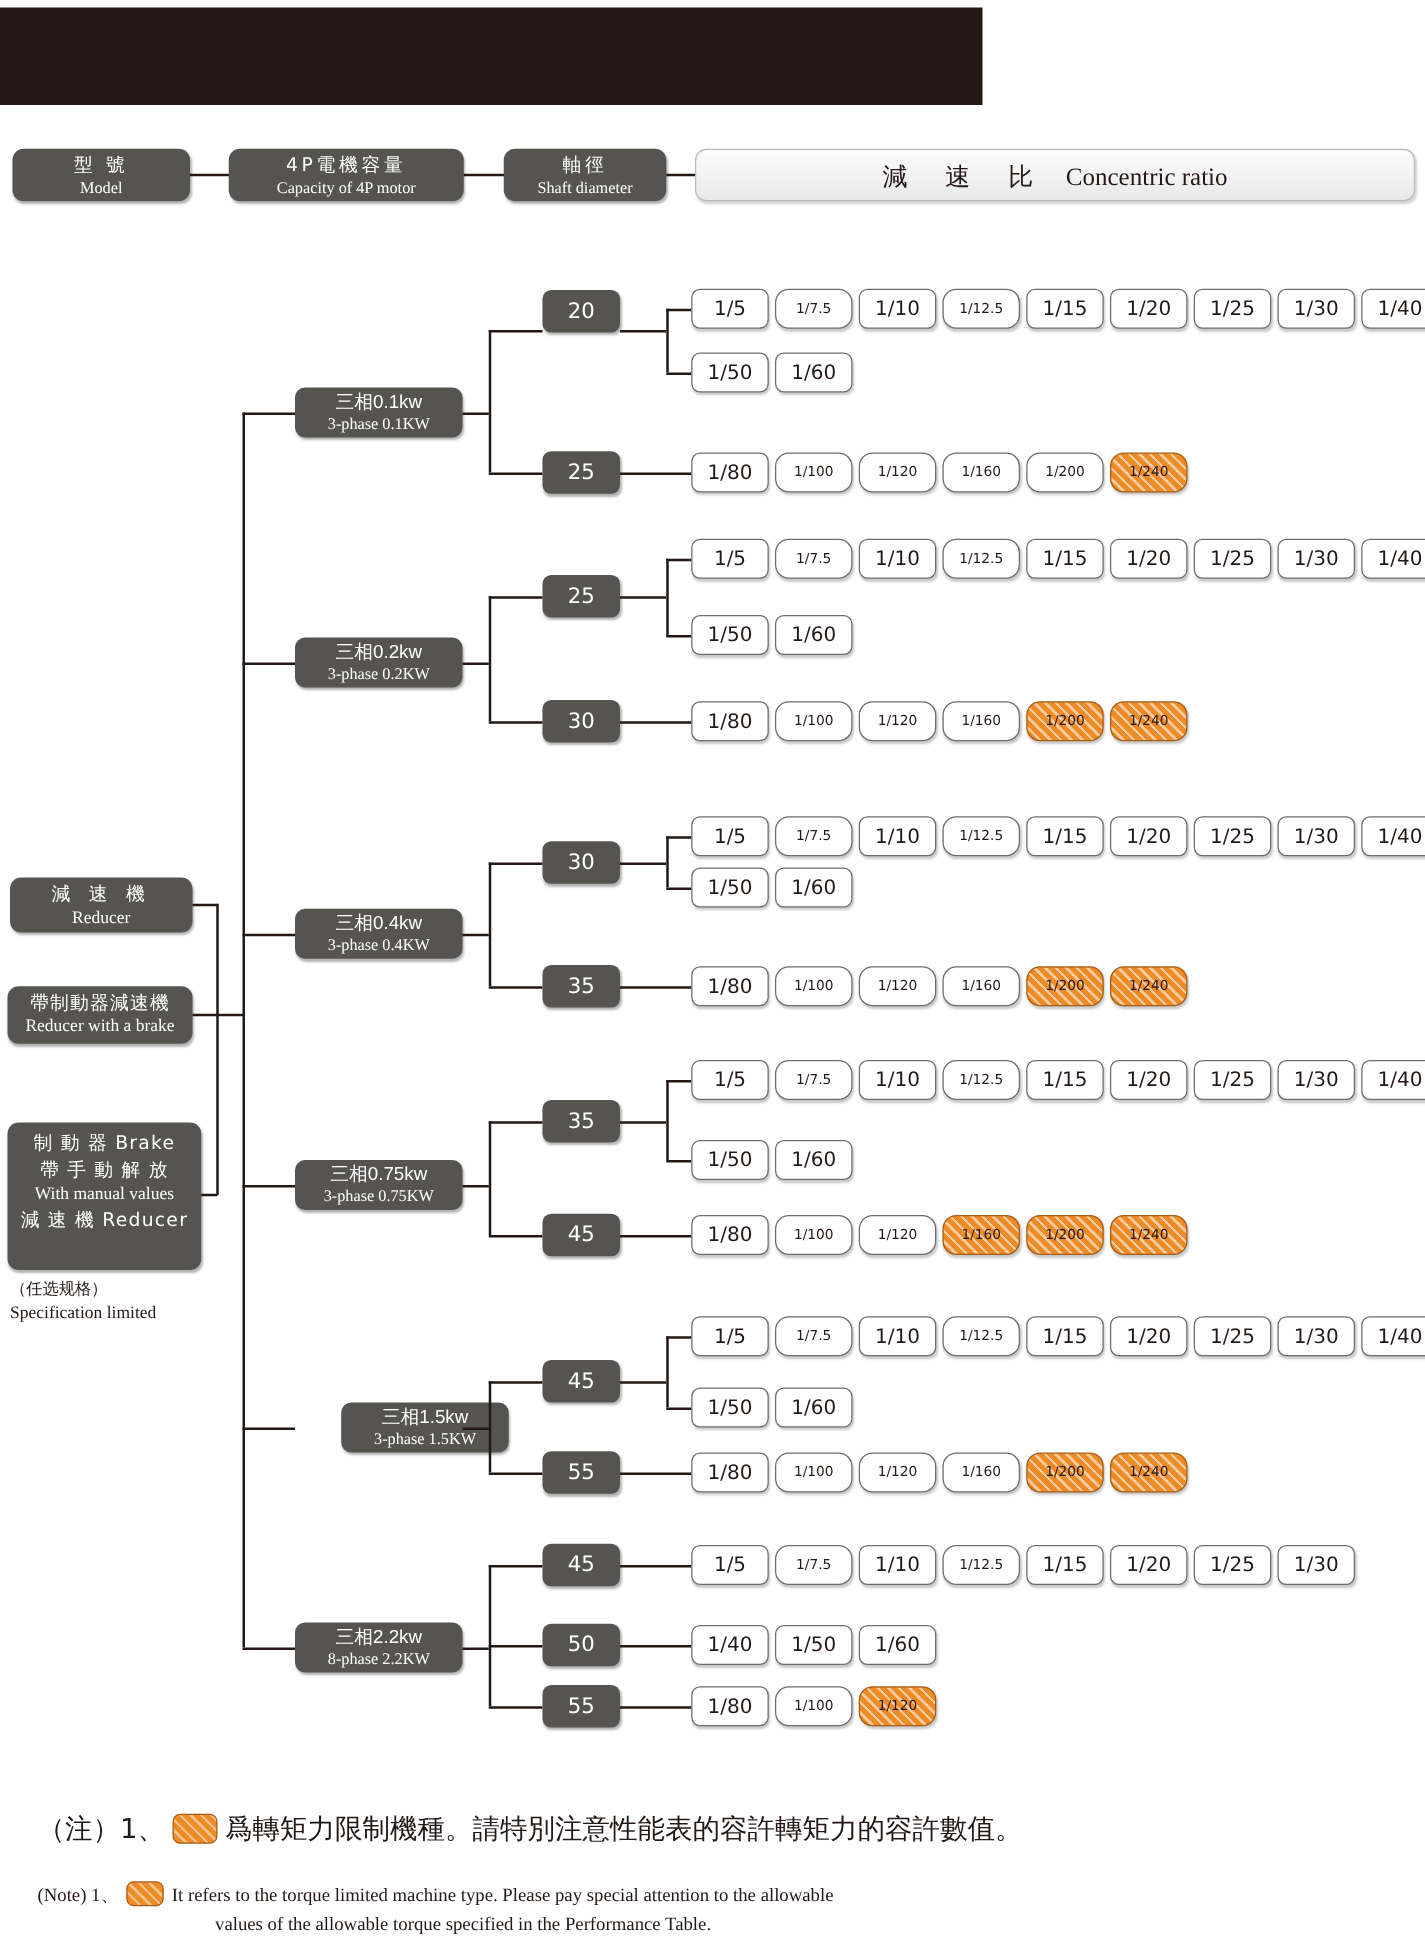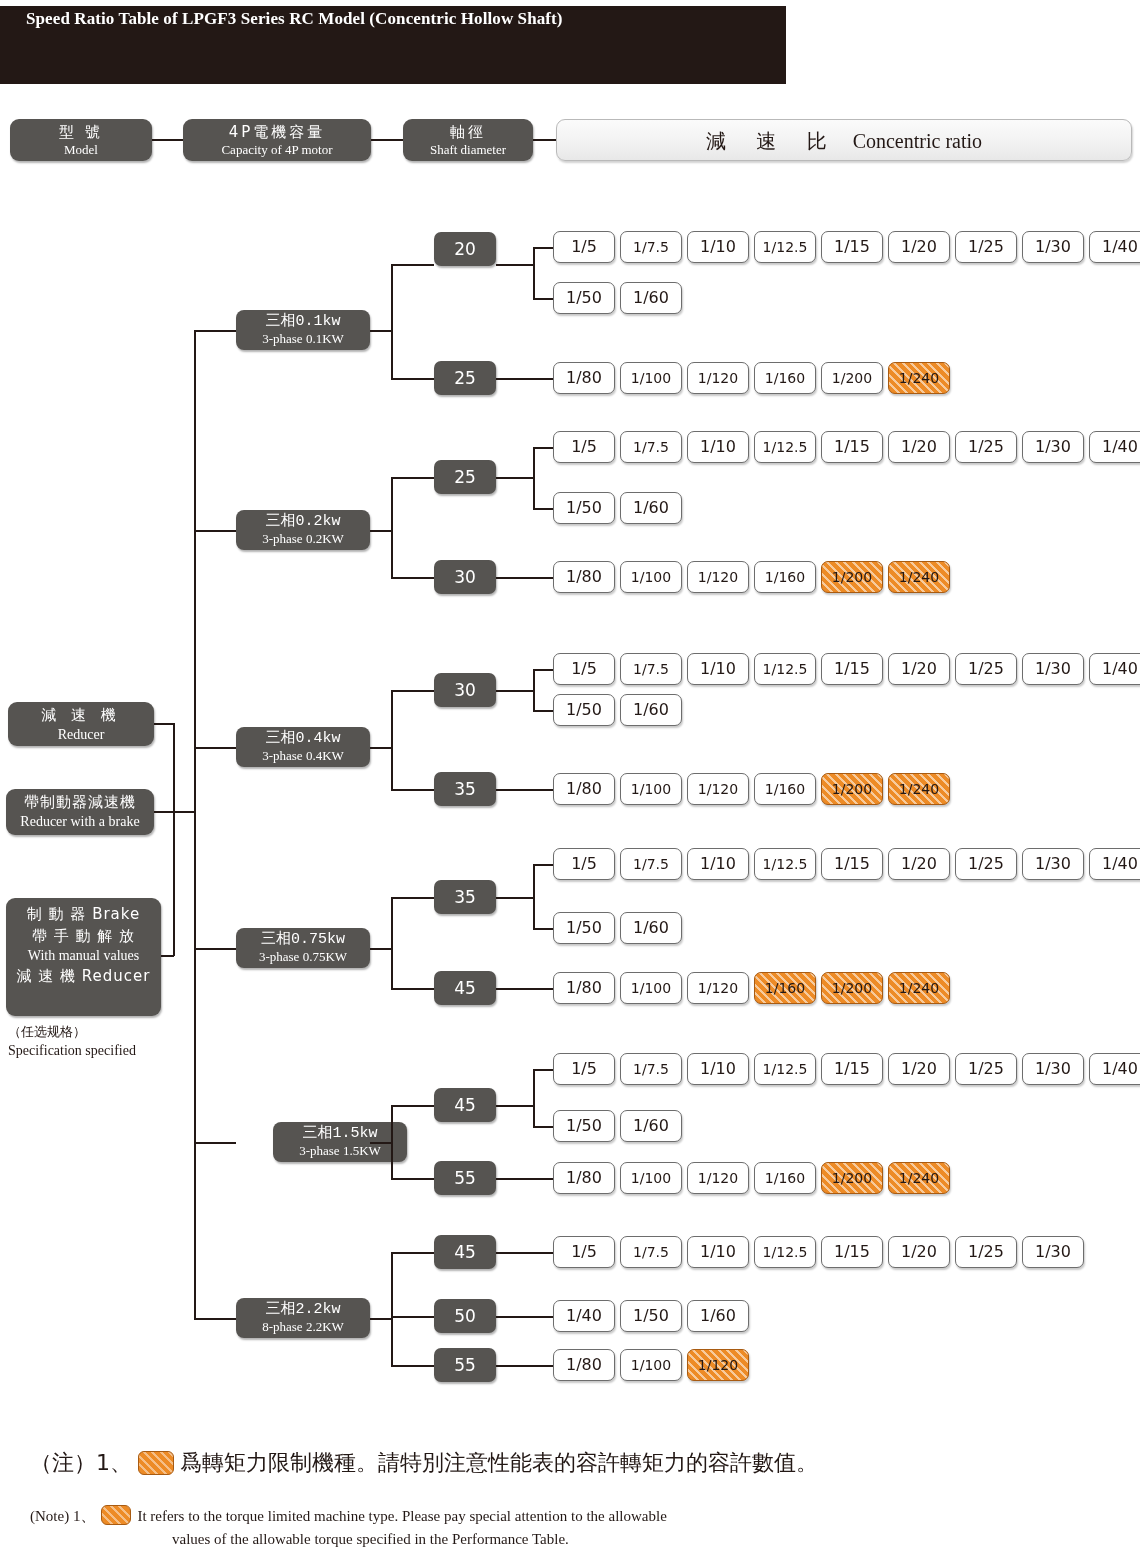--- a/index.html
+++ b/index.html
@@ -71,21 +71,21 @@
   .ln{ position:absolute; background:#231815; }
   .lnv{ width:1.6px; }
   .lnh{ height:1.6px; }
 
   
   .cap-node{
     position:absolute; left:236px; width:134px; height:40px;
     border-radius:8px; background:#565451; color:#fff; text-align:center;
     box-shadow:1px 2px 2px rgba(0,0,0,.30); padding-top:2px;
   }
-  .cap-node .cn{ font-family:Liberation Mono, monospace; font-size:15px; line-height:19px; }
+  .cap-node .cn{ font-family:Liberation Sans, sans-serif; font-size:15px; line-height:19px; }
   .cap-node .en{ font-family:"Liberation Serif",serif; font-size:13px; line-height:16px; }
 
   
   .shaft-node{
     position:absolute; width:62px; height:34px;
     border-radius:7px; background:#565451; color:#fff;
     text-align:center; line-height:34px;
     font-family:"DejaVu Sans",sans-serif; font-size:17px;
     box-shadow:1px 2px 2px rgba(0,0,0,.30);
   }
@@ -93,21 +93,21 @@
   
   .ratio{
     position:absolute; width:62px; height:32px;
     border:1.4px solid #6d6d6d; border-radius:7px;
     background:#ffffff; color:#231815;
     text-align:center; line-height:30px;
     font-family:"DejaVu Sans",sans-serif; font-size:16px;
     box-shadow:1px 2px 2px rgba(0,0,0,.22);
     white-space:nowrap;
   }
-  .ratio.small{ font-size:14px; }
+  .ratio.small{ font-size:11px;border-radius:11px; }
   .ratio.hl{
     border-color:#a85b12;
     color:#231815;
     background-color:#ED8B26;
     background-image:repeating-linear-gradient(45deg,
         rgba(255,255,255,.55) 0px, rgba(255,255,255,.55) 2px,
         rgba(255,255,255,0) 2px, rgba(255,255,255,0) 6px);
   }
 
   
@@ -130,21 +130,20 @@
     margin:0 6px;
   }
   .swatch.sm{ width:30px; height:20px; vertical-align:-4px; }
   .note-en .ind{ display:inline-block; }
   .note-en-l2{ margin-left:142px; display:block; }
 </style>
 </head>
 <body>
 
 <div class="title-bar">
-  <div class="title-en">Speed Ratio Table of LPGF3 Series RC Model (Concentric Hollow Shaft)</div>
 </div>
 
 <div class="hdr" id="hdr-model">
   <div class="cn">型  號</div>
   <div class="en">Model</div>
 </div>
 <div class="ln lnh" style="left:152px;top:139px;width:32px;"></div>
 
 <div class="hdr" id="hdr-cap">
   <div class="cn">4P電機容量</div>
@@ -171,21 +170,21 @@
   <div class="en">Reducer with a brake</div>
 </div>
 <div class="cat" id="cat-manual">
   <div class="cn2">制 動 器  Brake</div>
   <div class="cn2">帶 手 動 解 放</div>
   <div class="en">With manual values</div>
   <div class="cn2">減 速 機 Reducer</div>
 </div>
 <div id="cat-note">
   <div class="cn">（任选规格）</div>
-  <div class="en">Specification specified</div>
+  <div class="en">Specification limited</div>
 </div>
 
 <div class="ln lnh" style="left:154px;top:723px;width:20px;"></div>
 <div class="ln lnh" style="left:154px;top:811px;width:20px;"></div>
 <div class="ln lnh" style="left:161px;top:955px;width:13px;"></div>
 <div class="ln lnv" style="left:173px;top:723px;height:233px;"></div>
 <div class="ln lnh" style="left:173px;top:811px;width:22px;"></div>
 
 <div id="tree">
     <div class="ln lnv" style="left: 194px; top: 330px; height: 988px;"></div>

